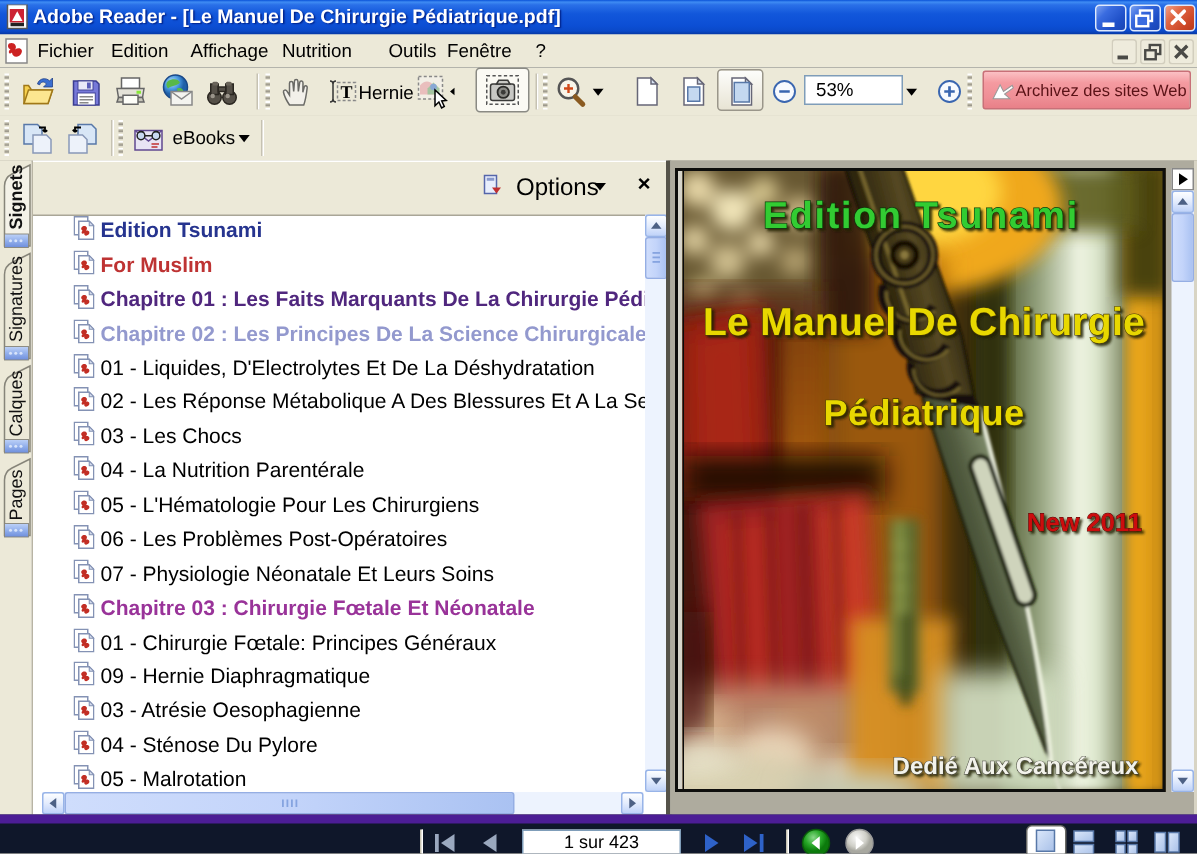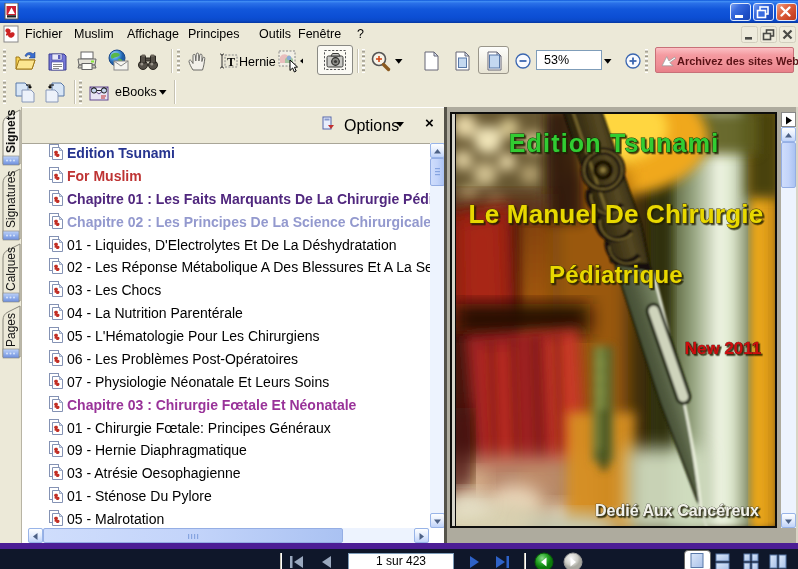--- a/index.html
+++ b/index.html
@@ -41,41 +41,42 @@
 </head>
 <body>
 
 <div class="abs" id="titlebar">
   <svg class="abs" style="left:4px;top:3px" width="16" height="17" viewBox="0 0 16 17">
     <rect x="1" y="0" width="13" height="16" fill="#fff" stroke="#555"></rect>
     <path d="M2.5 3 L12 3 L12 12 L2.5 12 Z" fill="#C23" stroke="none"></path>
     <path d="M4 11 L7.5 4.5 L11 11 Z" fill="#fff"></path>
     <rect x="3" y="12.2" width="9" height="2.3" fill="#222"></rect>
   </svg>
+  <div class="ttext">Adobe Reader - [Le Manuel De Chirurgie Pédiatrique.pdf]</div>
   <div class="winbtn" id="btnmin"><svg width="19" height="16">
         <rect x="4" y="11" width="8" height="3" fill="#fff"></rect>
       </svg></div>
   <div class="winbtn" id="btnres"><svg width="19" height="16">
         <rect x="6" y="3" width="8" height="7" fill="none" stroke="#fff" stroke-width="1.6"></rect>
         <rect x="3.5" y="6.5" width="8" height="7" fill="#3A6CE0" stroke="#fff" stroke-width="1.6"></rect>
       </svg></div>
   <div class="winbtn" id="btncls"><svg width="19" height="16">
         <path d="M4.5 3.5 L12.5 11.5 M12.5 3.5 L4.5 11.5" stroke="#fff" stroke-width="2.4" stroke-linecap="round"></path>
       </svg></div>
 </div>
 
 <div class="abs" id="menubar">
   <svg class="abs" style="left:3px;top:2px" width="17" height="18" viewBox="0 0 17 18">
     <rect x="1" y="1" width="14" height="16" fill="#fff" stroke="#888"></rect>
     <path d="M3 4 C6 2.5 9 5.5 7 8 C10 6 13 8 11 11 C9 14 5 13 5 10 C3 12 2 9 4 8 C2 7 2 5 3 4 Z" fill="#C22"></path>
   </svg>
   <span class="mi" style="left:25px">Fichier</span>
-  <span class="mi" style="left:74px">Muslim</span>
+  <span class="mi" style="left:74px">Edition</span>
   <span class="mi" style="left:127px">Affichage</span>
-  <span class="mi" style="left:188px">Principes</span>
+  <span class="mi" style="left:188px">Nutrition</span>
   <span class="mi" style="left:259px">Outils</span>
   <span class="mi" style="left:298px">Fenêtre</span>
   <span class="mi" style="left:357px">?</span>
   <svg class="abs" style="left:741px;top:3px" width="17" height="17">
       <rect x="0.5" y="0.5" width="16" height="16" fill="#EEEBDC" stroke="#D2CEBE" rx="2"></rect>
       <rect x="4" y="11" width="7" height="2.6" fill="#4a4a46"></rect>
     </svg>
   <svg class="abs" style="left:760px;top:3px" width="17" height="17">
       <rect x="0.5" y="0.5" width="16" height="16" fill="#EEEBDC" stroke="#D2CEBE" rx="2"></rect>
       <rect x="6.5" y="4" width="7" height="6" fill="none" stroke="#4a4a46" stroke-width="1.6"></rect>
@@ -217,21 +218,21 @@
     <circle cx="8" cy="8" r="7" fill="#F8FAFE" stroke="#3A66B0" stroke-width="1.3"></circle>
       <line x1="4.5" y1="8" x2="11.5" y2="8" stroke="#3A66B0" stroke-width="1.8"></line>
       <line x1="8" y1="4.5" x2="8" y2="11.5" stroke="#3A66B0" stroke-width="1.8"></line>
   </svg>
   <div class="grip" style="left:645px;top:4px;height:24px"></div>
 
   <div class="abs" style="left:655px;top:2px;width:139px;height:26px;background:linear-gradient(180deg,#FBC0C4 0%,#F49AA0 30%,#EF8F96 70%,#E88088 100%);border:1px solid #C87078;border-radius:2px;box-sizing:border-box">
     <svg class="abs" style="left:5px;top:5px" width="16" height="16">
         <path d="M2 14 L5 4 L8 8 L13 3 L14 4.5 L9 9.5 L13 12 Z" fill="#fff" stroke="#999" stroke-width="0.7" transform="rotate(10 8 8)"></path>
       </svg>
-    <div class="t" style="left:21px;top:7px;font-size:11px;font-weight:bold;color:#5A1216">Archivez des sites Web</div>
+    <div class="t" style="left:21px;top:7px;font-size:11px;font-weight:normal;color:#5A1216">Archivez des sites Web</div>
   </div>
 </div>
 
 <div class="abs" id="tb2">
   <div class="grip" style="left:3px;top:3px;height:24px"></div>
 
   <svg class="abs" style="left:13px;top:3px" width="24" height="24">
     <path d="M3 3 L12 3 L15 6 L15 16 L3 16 Z" fill="#D8E6F6" stroke="#5878a8"></path>
     <path d="M9 10 L18 10 L21 13 L21 22 L9 22 Z" fill="#EDF2FA" stroke="#8898b8"></path>
     <path d="M13 5 L17 5 L17 8 M17 8 L15.5 6.5 M17 8 L18.5 6.8" stroke="#000" fill="none" stroke-width="1.2"></path>
@@ -411,21 +412,21 @@
     <div class="bmrow" style="top:355.3px">
         <svg width="14" height="16">
           <use href="#bmicon"></use>
         </svg>
         <span class="bt">03 - Atrésie Oesophagienne</span>
       </div>
     <div class="bmrow" style="top:378.1px">
         <svg width="14" height="16">
           <use href="#bmicon"></use>
         </svg>
-        <span class="bt">01 - Sténose Du Pylore</span>
+        <span class="bt">04 - Sténose Du Pylore</span>
       </div>
     <div class="bmrow" style="top:401px">
         <svg width="14" height="16">
           <use href="#bmicon"></use>
         </svg>
         <span class="bt">05 - Malrotation</span>
       </div>
   </div>
   <div class="abs sbtrack" id="bmvsb" style="left:408px;top:36px;width:15px;height:385px">
     <div class="sbbtn" style="top:0"><svg width="13" height="13">

